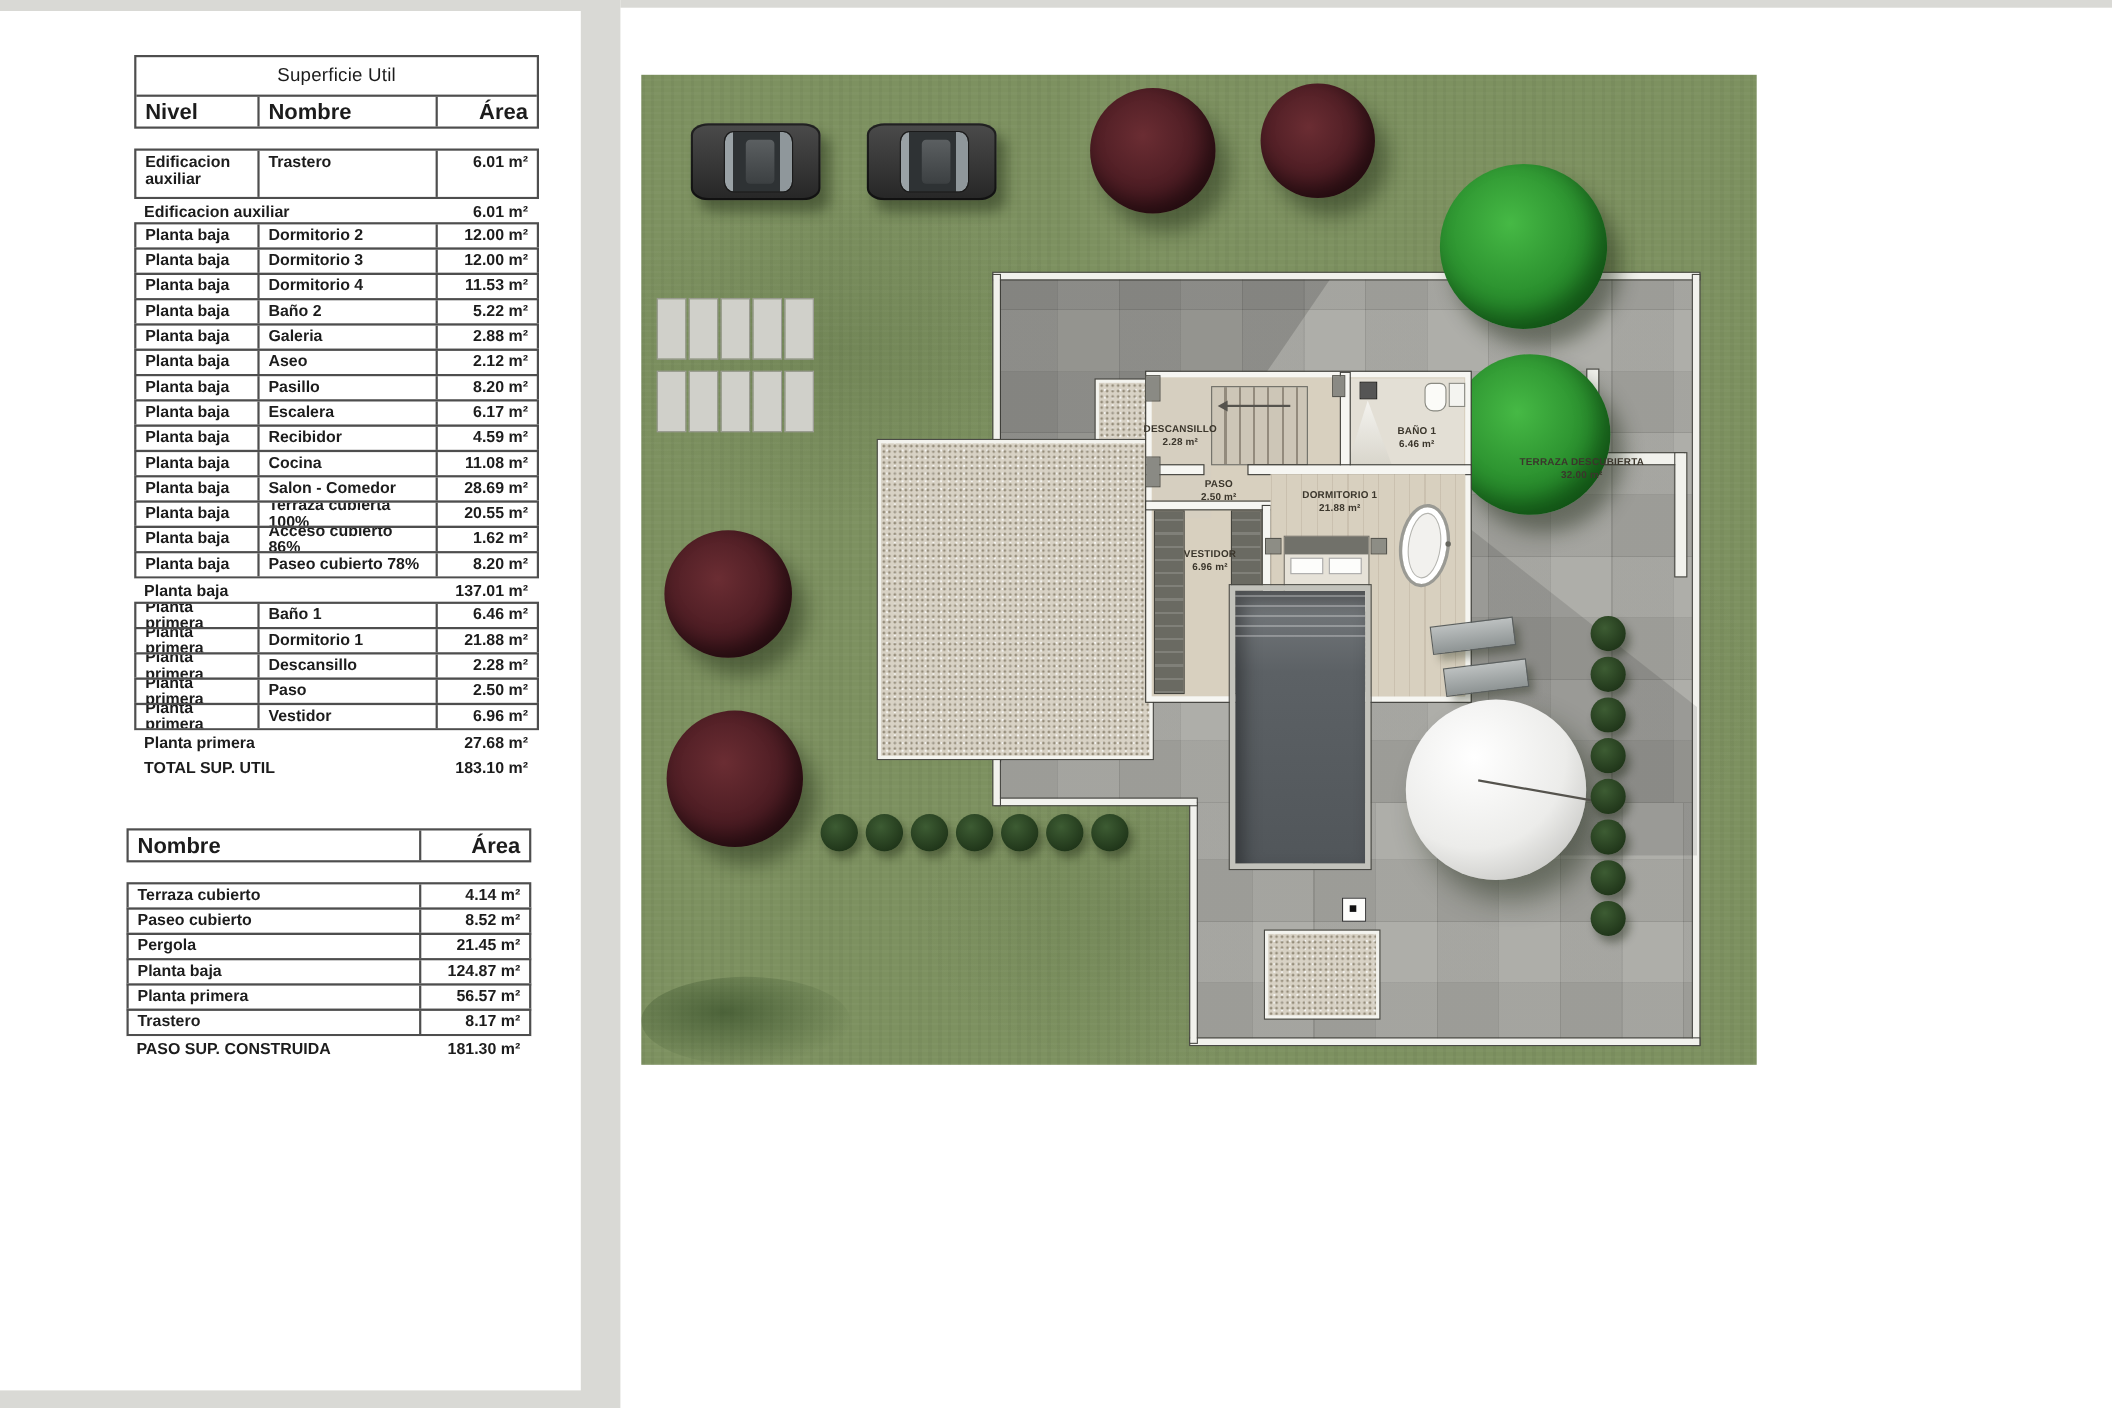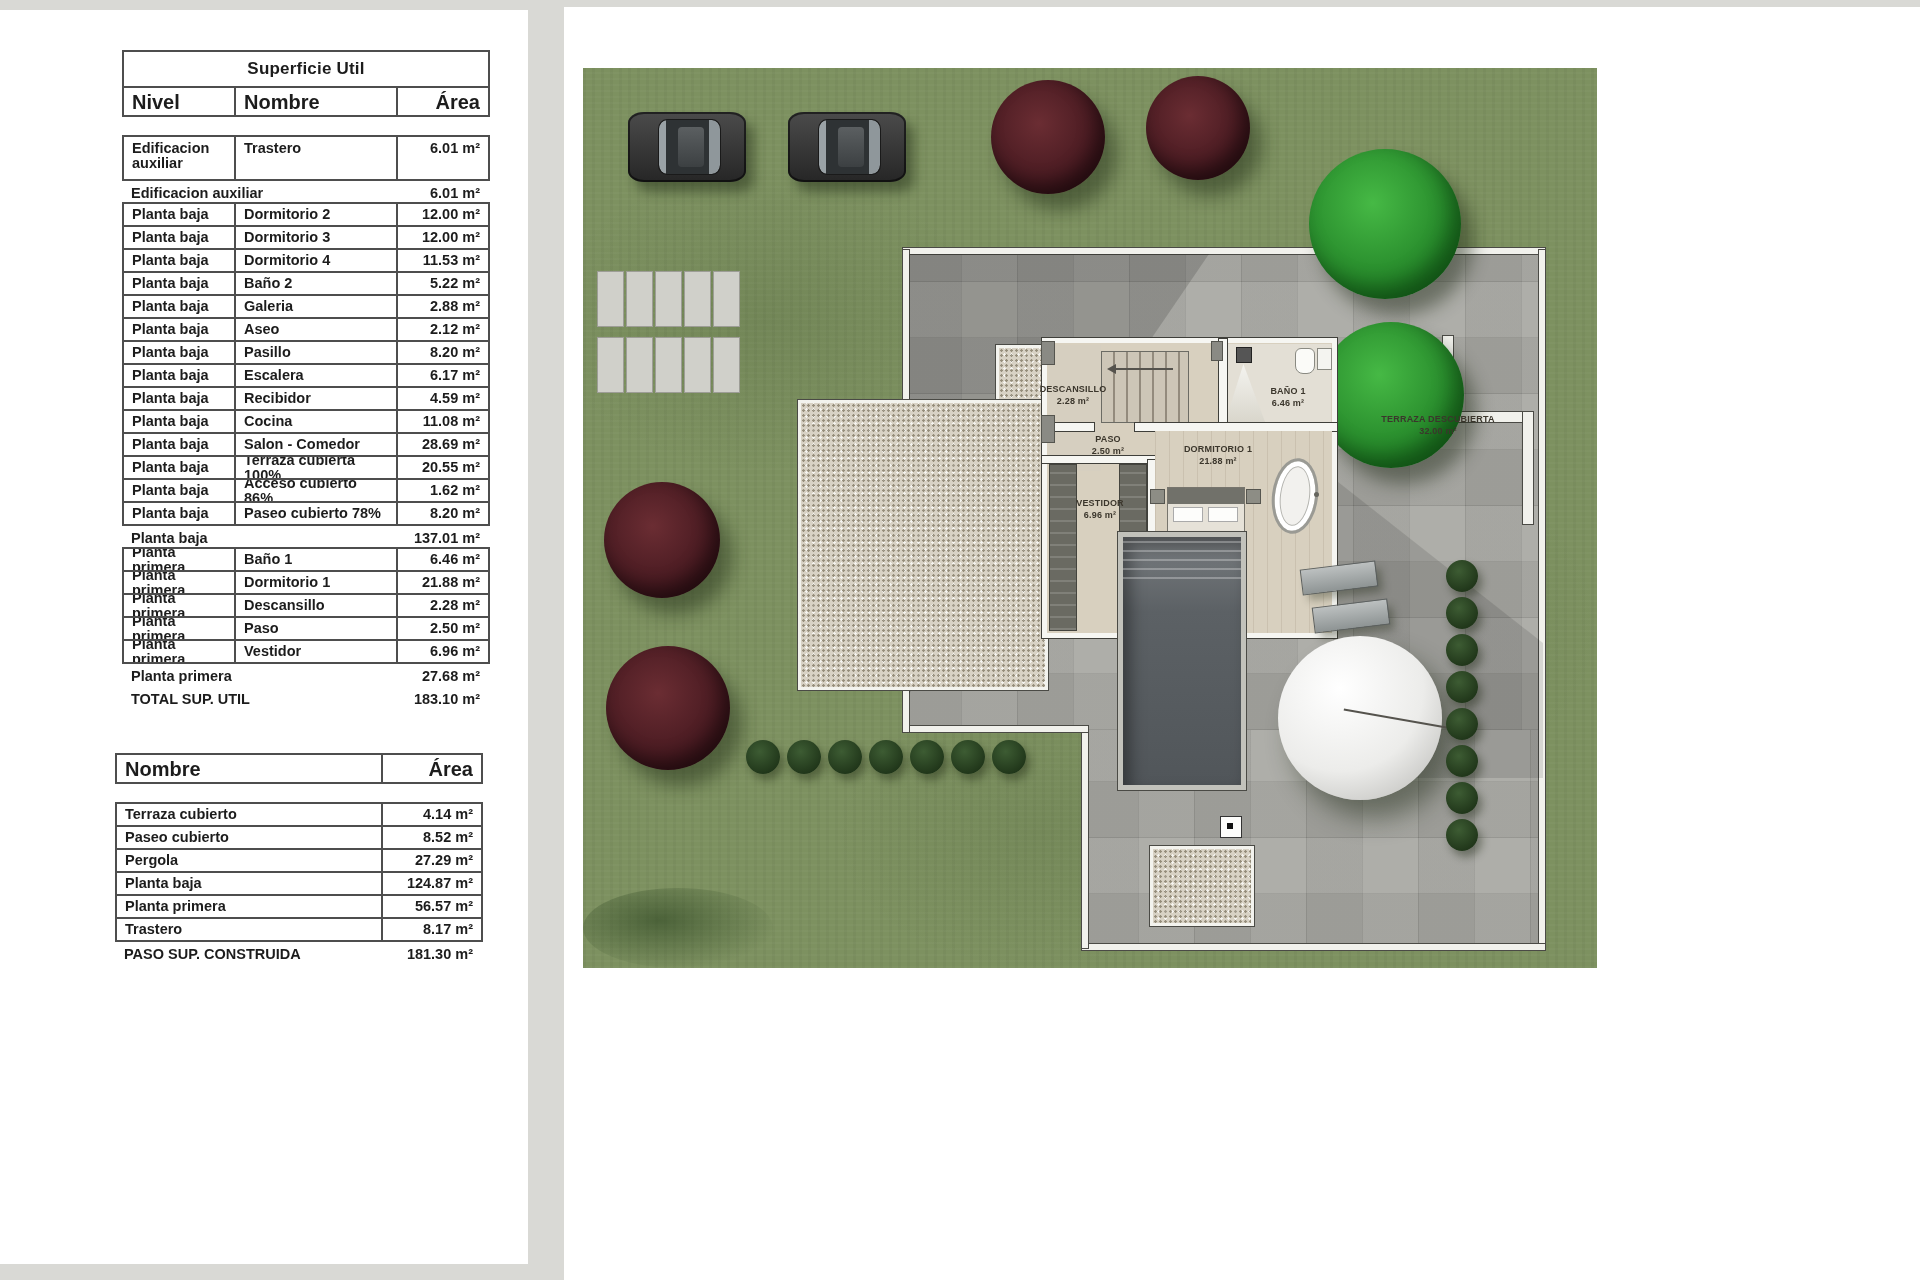--- a/index.html
+++ b/index.html
@@ -8,21 +8,21 @@
     background:#ffffff;
     font-family:"Liberation Sans","DejaVu Sans",sans-serif;
     color:#1c1c1c;
   }
   
   .edge{position:absolute;background:#d9d9d5;}
   
   .tbl{position:absolute;width:368px;}
   .t-head{border:2px solid #4e4e4e;background:#fff;}
   .t-title{height:34px;display:flex;align-items:center;justify-content:center;
-    font-size:17px;font-weight:bold;border-bottom:2px solid #4e4e4e;letter-spacing:.2px;}
+    font-size:17px;font-weight:normal;border-bottom:2px solid #4e4e4e;letter-spacing:.2px;}
   .t-cols{display:flex;height:27px;}
   .t-cols .t-cell{font-size:20px;}
   .t-gap{height:20px;}
   .t-row{display:flex;box-sizing:border-box;background:#fff;}
   .t-row.item{border:2px solid #4e4e4e;margin-top:-2px;height:25px;}
   .t-row.item.tall{height:46px;}
   .t-row.subtotal,.t-row.total{height:23px;display:flex;align-items:center;
     justify-content:space-between;padding:0 10px 0 9px;font-weight:bold;font-size:14.5px;}
   .t-cell{box-sizing:border-box;display:flex;align-items:center;padding:1px 8px 0;
     font-weight:bold;font-size:14.5px;border-right:2px solid #4e4e4e;overflow:hidden;line-height:1.05;}
@@ -236,21 +236,21 @@
         <div class="t-row item">
           <div class="t-cell c-nombre2">Terraza cubierto</div>
           <div class="t-cell c-area2">4.14 m²</div>
         </div>
         <div class="t-row item">
           <div class="t-cell c-nombre2">Paseo cubierto</div>
           <div class="t-cell c-area2">8.52 m²</div>
         </div>
         <div class="t-row item">
           <div class="t-cell c-nombre2">Pergola</div>
-          <div class="t-cell c-area2">27.29 m²</div>
+          <div class="t-cell c-area2">21.45 m²</div>
         </div>
         <div class="t-row item">
           <div class="t-cell c-nombre2">Planta baja</div>
           <div class="t-cell c-area2">124.87 m²</div>
         </div>
         <div class="t-row item">
           <div class="t-cell c-nombre2">Planta primera</div>
           <div class="t-cell c-area2">56.57 m²</div>
         </div>
         <div class="t-row item">

